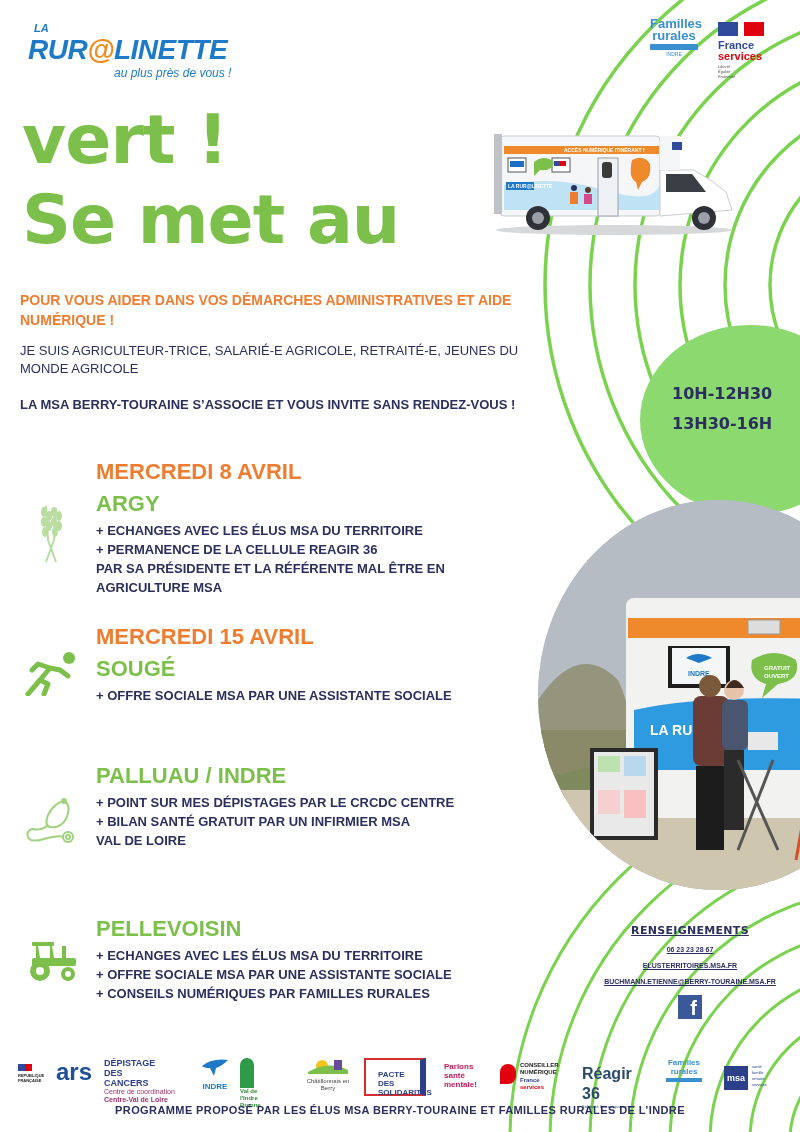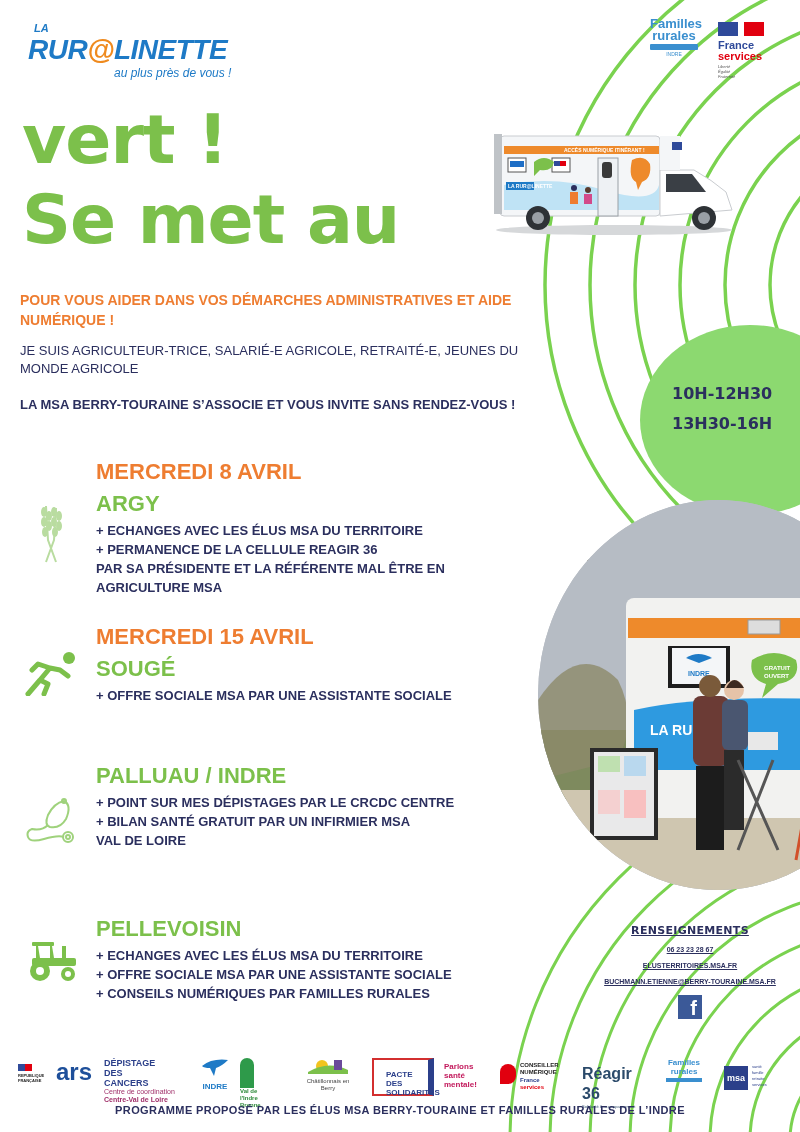--- a/index.html
+++ b/index.html
@@ -316,21 +316,21 @@
     <div style="display:inline-block;width:26px;font:700 6px 'Liberation Sans',sans-serif;color:#2e8a3a;line-height:7px;">Val de l'Indre Brenne</div>
   </div>
   <div class="plogo" style="left:284px;width:52px;text-align:center;">
     <svg width="40" height="16" viewBox="0 0 40 16">
         <circle cx="14" cy="8" r="6" fill="#f2c41e"></circle>
         <path d="M0 14 q20 -12 40 -2 L40 16 L0 16z" fill="#7cc04b"></path>
         <rect x="26" y="2" width="8" height="10" fill="#6a4a9a"></rect>
       </svg>
     <div style="font:6px 'Liberation Sans',sans-serif;color:#444;line-height:7px;">Châtillonnais en Berry</div>
   </div>
-  <div class="plogo" style="left:354px;width:62px;border:2px solid #d32f2f;border-right:6px solid #2b3f8a;background:#fff;">
+  <div class="plogo" style="left:346px;width:62px;border:2px solid #d32f2f;border-right:6px solid #2b3f8a;background:#fff;">
     <div style="font:700 8px 'Liberation Sans',sans-serif;color:#2b3f8a;margin:10px 0 0 12px;line-height:9px;">PACTE DES SOLIDARITÉS</div>
   </div>
   <div class="plogo" style="left:426px;width:44px;">
     <div style="font:700 8px 'Liberation Sans',sans-serif;color:#c2185b;line-height:9px;margin-top:4px;">Parlons santé mentale!</div>
   </div>
   <div class="plogo" style="left:482px;width:72px;">
     <div style="position:absolute;left:0;top:6px;width:16px;height:20px;background:#e1000f;border-radius:8px 8px 8px 0;"></div>
     <div style="position:absolute;left:20px;top:4px;font:700 6px 'Liberation Sans',sans-serif;color:#222;line-height:7px;width:50px;">CONSEILLER NUMÉRIQUE</div>
     <div style="position:absolute;left:20px;top:19px;font:700 6px 'Liberation Sans',sans-serif;color:#2b3f8a;line-height:7px;">France</div>
     <div style="position:absolute;left:20px;top:26px;font:700 6px 'Liberation Sans',sans-serif;color:#e1000f;line-height:7px;">services</div>

